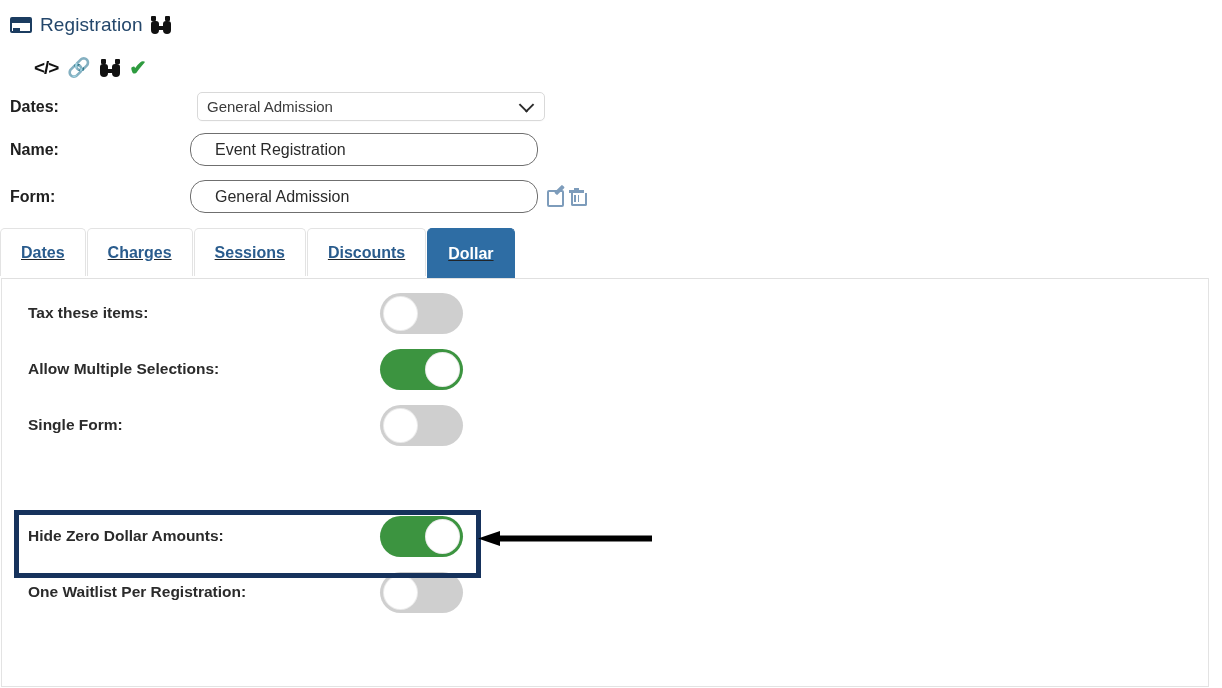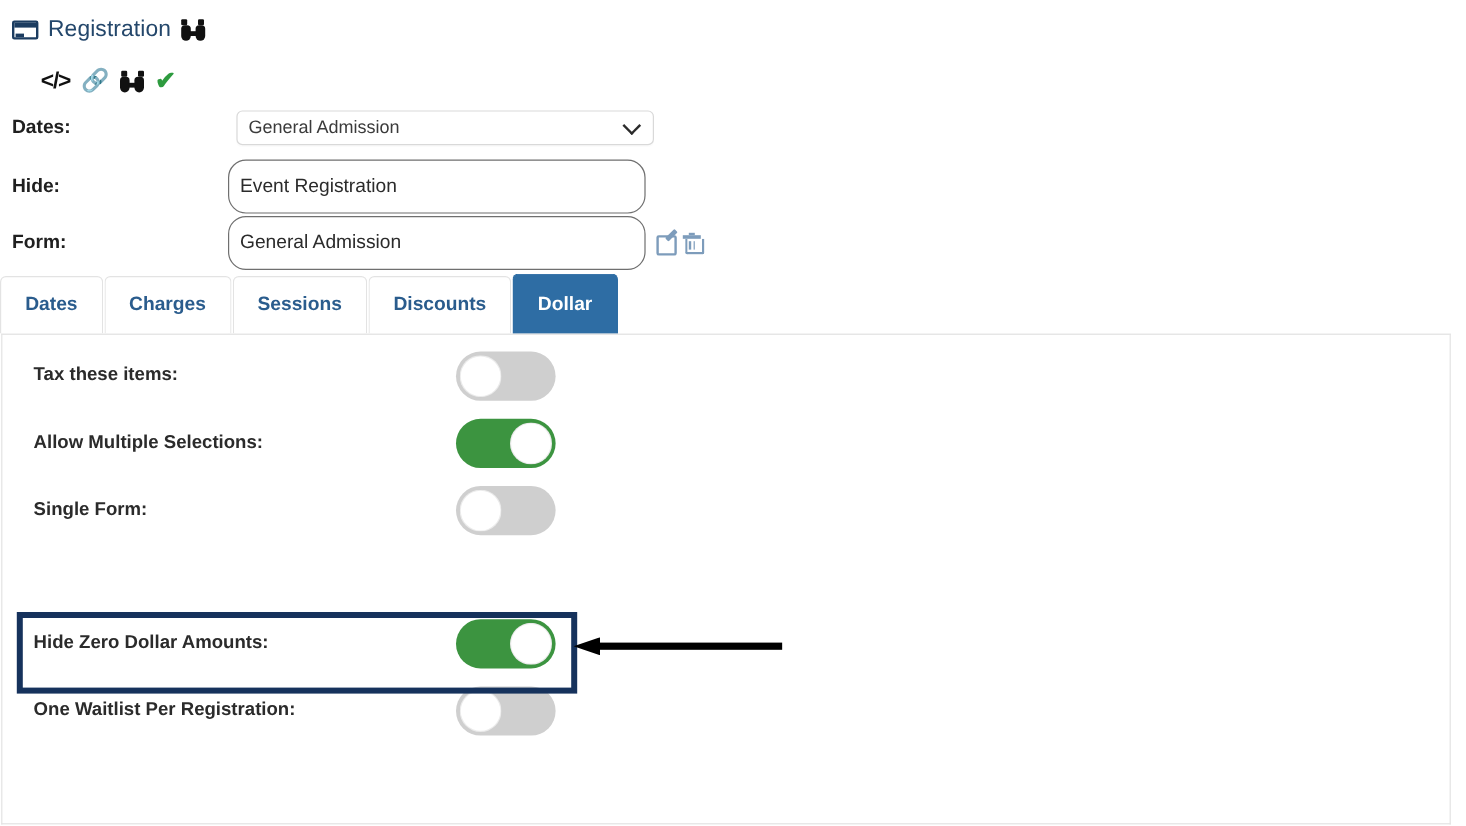--- a/index.html
+++ b/index.html
@@ -61,24 +61,24 @@
     display:flex; align-items:center; padding:0 8px 0 9px;
     position:relative;
     box-shadow:0 1px 1px rgba(0,0,0,.02);
   }
   .sel .chev{
     position:absolute; right:12px; top:50%; width:9px; height:9px;
     border-right:2px solid #2b2b2b; border-bottom:2px solid #2b2b2b;
     transform:translateY(-70%) rotate(45deg);
   }
   .txt{
-    width:348px; height:45px; box-sizing:border-box;
+    width:348px; height:33px; box-sizing:border-box;
     border:1.5px solid #6f6f6f; border-radius:15px; background:#fff;
     font-size:16px; color:#2b2b2b;
-    display:flex; align-items:center; padding:0 9px;
+    display:flex; align-items:center; padding:0 24px;
   }
   .field-actions{ display:flex; align-items:center; gap:5px; margin-left:9px;}
   .icon-edit{ position:relative; width:17px; height:17px;}
   .icon-edit .sq{
     position:absolute; left:0; top:2px; width:13px; height:13px;
     border:2px solid #7d9cbb; border-radius:2px;
   }
   .icon-edit .pen{
     position:absolute; right:-1px; top:0px; width:11px; height:4px; background:#7d9cbb;
     transform:rotate(-45deg); border-radius:1px;
@@ -89,21 +89,21 @@
   .icon-trash .body{
     position:absolute;left:1.5px;top:5px;width:12px;height:11px;
     border:2px solid #7d9cbb;border-top:none;border-radius:0 0 2px 2px;
   }
   .icon-trash .l1,.icon-trash .l2{position:absolute;top:7px;width:1.5px;height:7px;background:#7d9cbb;}
   .icon-trash .l1{left:5px;} .icon-trash .l2{left:8.5px;}
 
   
   .tabs{
     position:absolute; left:0px; top:228px;
-    display:flex; align-items:center;
+    display:flex; align-items:flex-start;text-decoration:underline;
   }
   .tab{
     height:48px; box-sizing:border-box;
     display:flex; align-items:center; justify-content:center;
     padding:0 20px;
     font-size:16px; font-weight:bold;
     color:#2a5c8d; background:#ffffff;
     border:1px solid #e3e3e3; border-bottom:none;
     border-radius:5px 5px 0 0;
     margin-right:1px;
@@ -185,21 +185,21 @@
 
 <div class="field-row" style="top:92px;">
   <span class="field-label">Dates:</span>
   <div class="sel" style="margin-left:7px;">
     <span>General Admission</span>
     <span class="chev"></span>
   </div>
 </div>
 
 <div class="field-row" style="top:133px;">
-  <span class="field-label">Hide:</span>
+  <span class="field-label">Name:</span>
   <div class="txt">
     <span>Event Registration</span>
   </div>
 </div>
 
 <div class="field-row" style="top:180px;align-items:center;">
   <span class="field-label">Form:</span>
   <div class="txt">
     <span>General Admission</span>
   </div>

